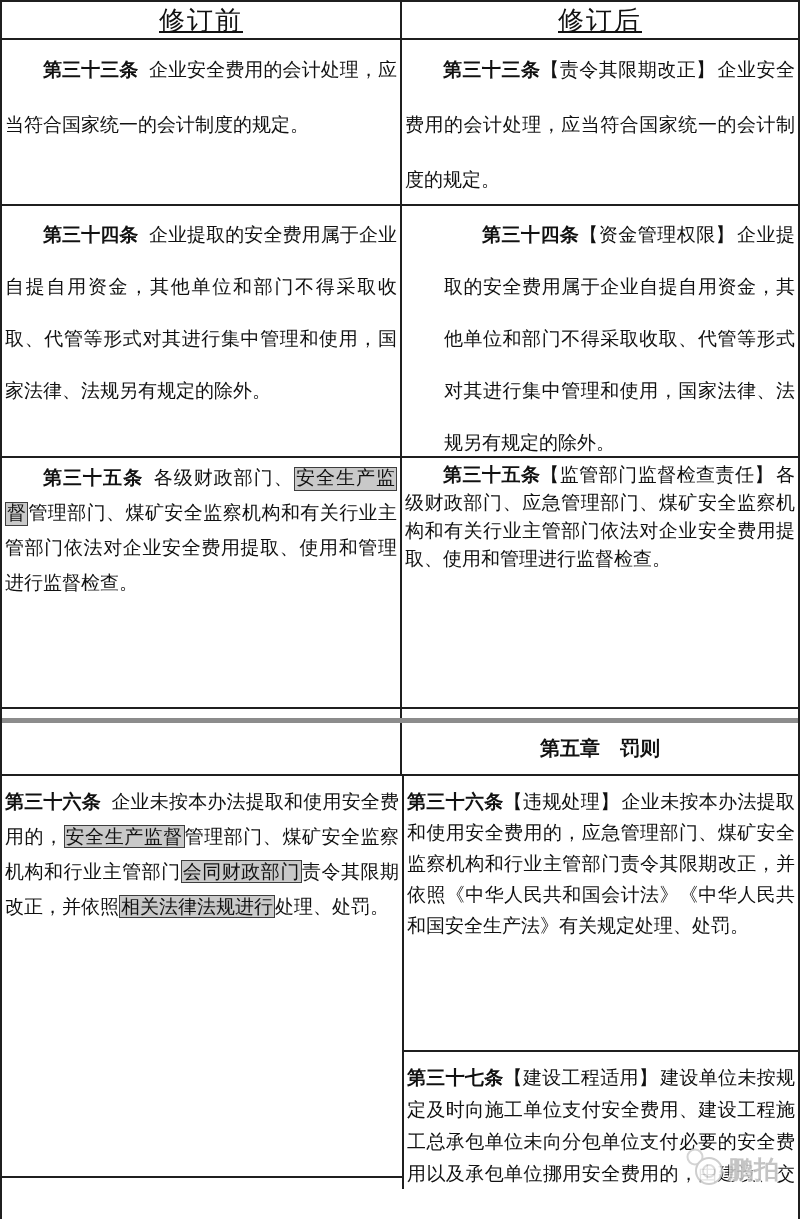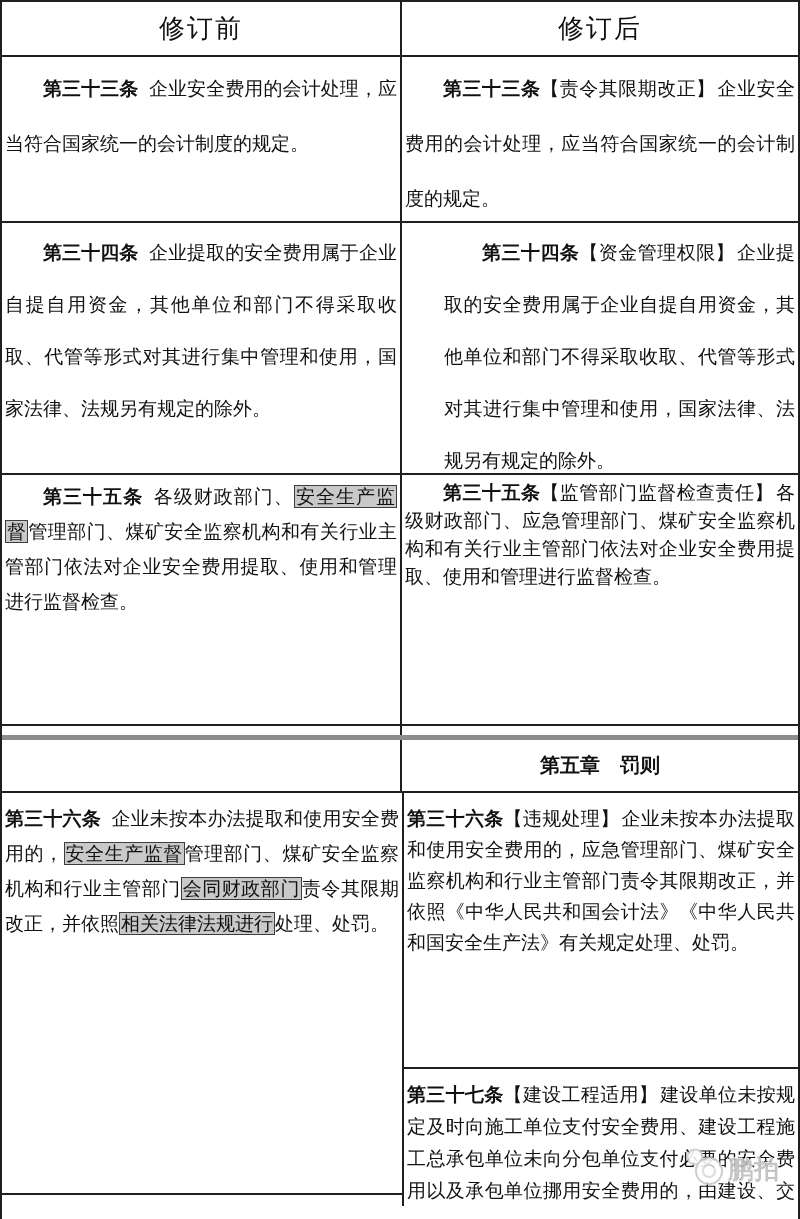--- a/index.html
+++ b/index.html
@@ -17,26 +17,26 @@
     border-left:2px solid #1f1f1f;
     border-right:2px solid #1f1f1f;
   }
   .row { display:flex; border-bottom:2px solid #1f1f1f; }
   .row.noline { border-bottom:none; }
   .cell { overflow:hidden; }
   .cell.l { width:400px; border-right:2px solid #1f1f1f; }
   .cell.r { flex:1; }
 
   
-  .hdr { height:55px; }
+  .hdr { height:38px;text-decoration:underline; }
   .hdr .cell { display:flex; align-items:center; justify-content:center; }
   .hdr .cell span { font-size:26px; letter-spacing:2px; }
 
   
-  .body { font-size:19px; text-align:justify; padding:4px 3px 0 3px; }
+  .body { font-size:19px; text-align:justify; padding:4px 3px 0 3px;font-family:Liberation Mono, monospace; }
   .body p { text-indent:2em; text-align:justify; }
   .num { font-weight:bold; }
   .num.sp { margin-right:0.55em; }
   .tag { margin-right:2px; }
   .hl {
     background:#c9c9c9;
     border:1px solid #3d3d3d;
     padding:0 1px;
     box-decoration-break:clone;
     -webkit-box-decoration-break:clone;

